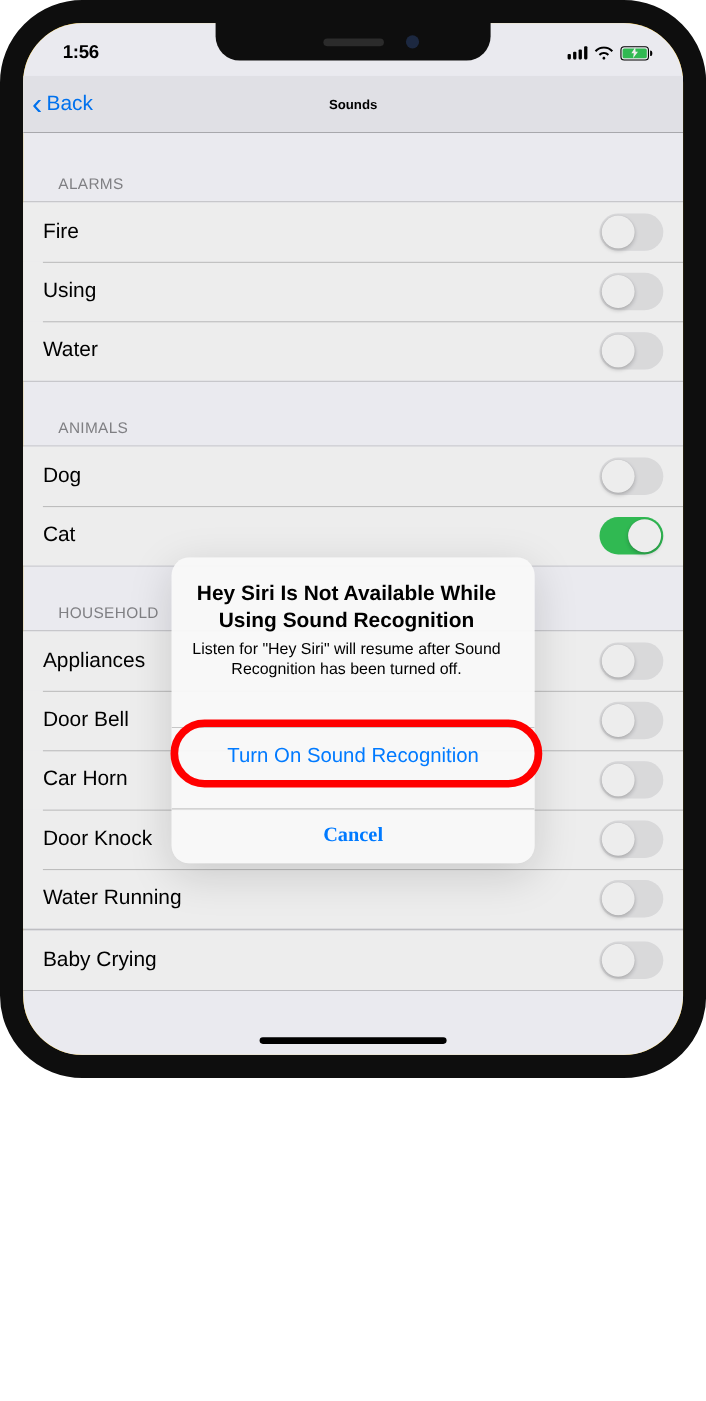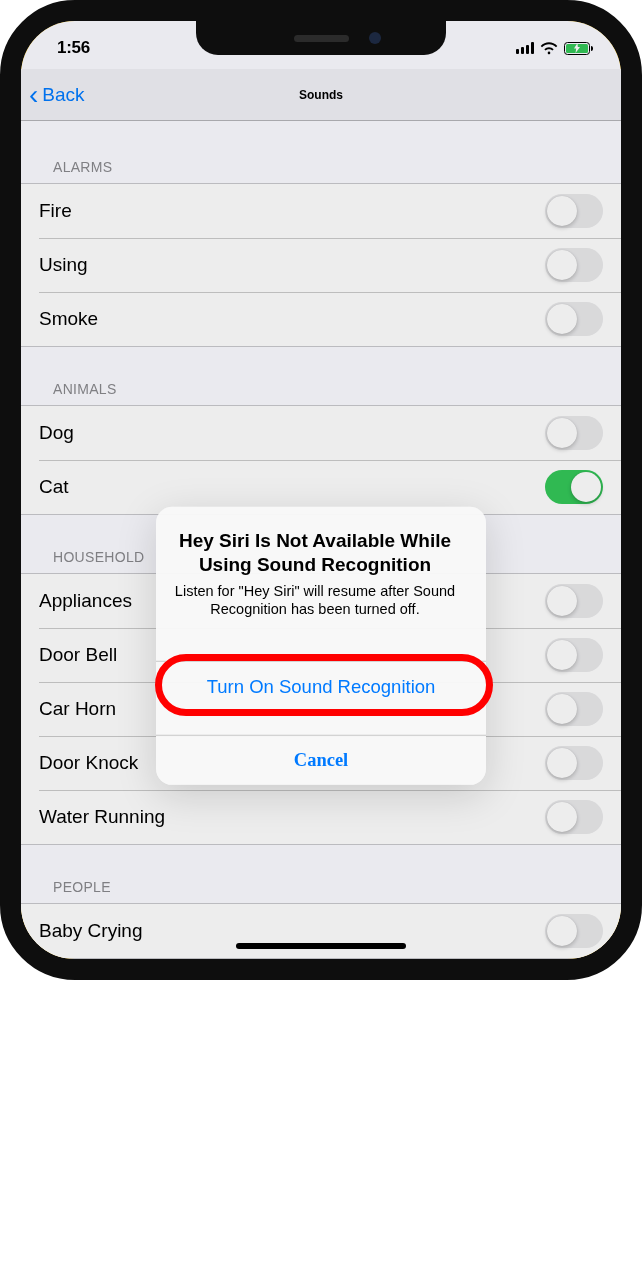--- a/index.html
+++ b/index.html
@@ -388,21 +388,21 @@
               <div class="knob"></div>
             </div>
         </div>
         <div class="row">
           <span class="row-label">Using</span>
           <div class="toggle">
               <div class="knob"></div>
             </div>
         </div>
         <div class="row">
-          <span class="row-label">Smoke</span>
+          <span class="row-label">Water</span>
           <div class="toggle">
               <div class="knob"></div>
             </div>
         </div>
       </div>
 
       <div class="section-header">ANIMALS</div>
       <div class="group">
         <div class="row">
           <span class="row-label">Dog</span>
@@ -445,21 +445,20 @@
             </div>
         </div>
         <div class="row">
           <span class="row-label">Water Running</span>
           <div class="toggle">
               <div class="knob"></div>
             </div>
         </div>
       </div>
 
-      <div class="section-header">PEOPLE</div>
       <div class="group">
         <div class="row">
           <span class="row-label">Baby Crying</span>
           <div class="toggle">
               <div class="knob"></div>
             </div>
         </div>
       </div>
     </div>
 

